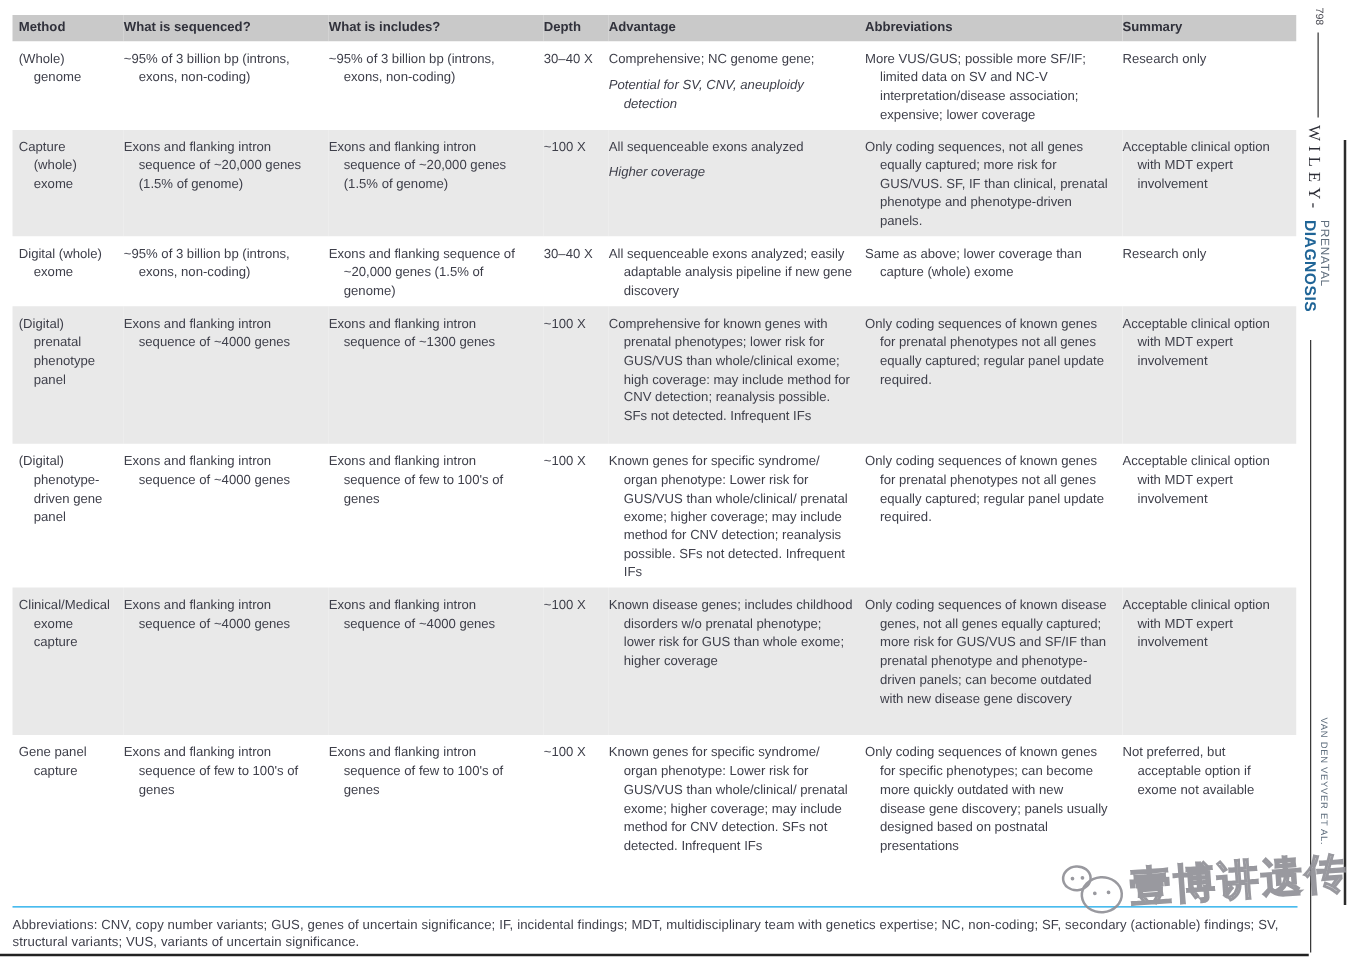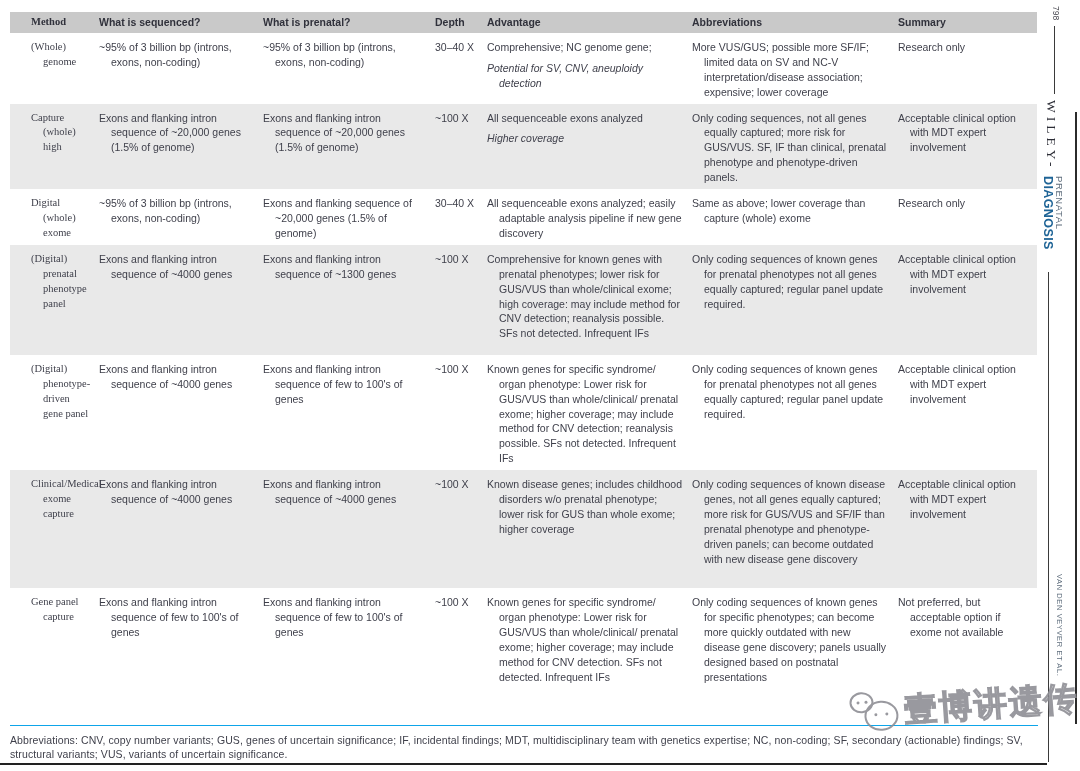--- a/index.html
+++ b/index.html
@@ -18,21 +18,21 @@
   .main{position:absolute;left:0;top:0;width:1042px;}
   .title-row{margin:8px 0 0 14px;font-size:11.5px;}
   .table-label{font-weight:bold;letter-spacing:2.5px;color:#30313b;}
   .table-title{margin-left:12px;letter-spacing:.2px;}
   table{
     border-collapse:collapse;table-layout:fixed;width:1027px;margin:12px 0 0 10px;
     font-size:10.5px;line-height:1.42;
   }
   thead tr{background:var(--header-bg);height:20px;}
   th{text-align:left;font-weight:700;color:#30313b;padding:3px 6px 3px 0;font-size:10.5px;}
-  th.c0,td.c0{padding-left:21px;font-family:Liberation Serif, serif;}
+  th.c0,td.c0{padding-left:5px;}
   td{vertical-align:top;padding:7px 10px 4px 0;}
   tbody tr.striped{background:var(--stripe-bg);}
   .c0{width:89px;}
   .c1{width:164px;}
   .c2{width:172px;}
   .c3{width:52px;white-space:nowrap;}
   .c4{width:205px;}
   .c5{width:206px;}
   .c6{width:139px;}
   td p{margin:0;padding-left:12px;text-indent:-12px;}
@@ -78,21 +78,21 @@
 </head>
 <body>
 
 <div class="main">
 
   <table>
     <thead>
       <tr>
           <th class="c0">Method</th>
           <th class="c1">What is sequenced?</th>
-          <th class="c2">What is prenatal?</th>
+          <th class="c2">What is includes?</th>
           <th class="c3">Depth</th>
           <th class="c4">Advantage</th>
           <th class="c5">Abbreviations</th>
           <th class="c6">Summary</th>
         </tr>
     </thead>
     <tbody>
         <tr style="height: 66px;">
           <td class="c0">
             <p>(Whole) genome</p>
@@ -112,21 +112,21 @@
           </td>
           <td class="c5">
             <p>More VUS/GUS; possible more SF/IF; limited data on SV and NC-V interpretation/disease association; expensive; lower coverage</p>
           </td>
           <td class="c6">
             <p>Research only</p>
           </td>
         </tr>
         <tr class="striped" style="height: 80px;">
           <td class="c0">
-            <p>Capture (whole) high</p>
+            <p>Capture (whole) exome</p>
           </td>
           <td class="c1">
             <p>Exons and flanking intron sequence of ~20,000 genes (1.5% of genome)</p>
           </td>
           <td class="c2">
             <p>Exons and flanking intron sequence of ~20,000 genes (1.5% of genome)</p>
           </td>
           <td class="c3">
             <p>~100 X</p>
           </td>

